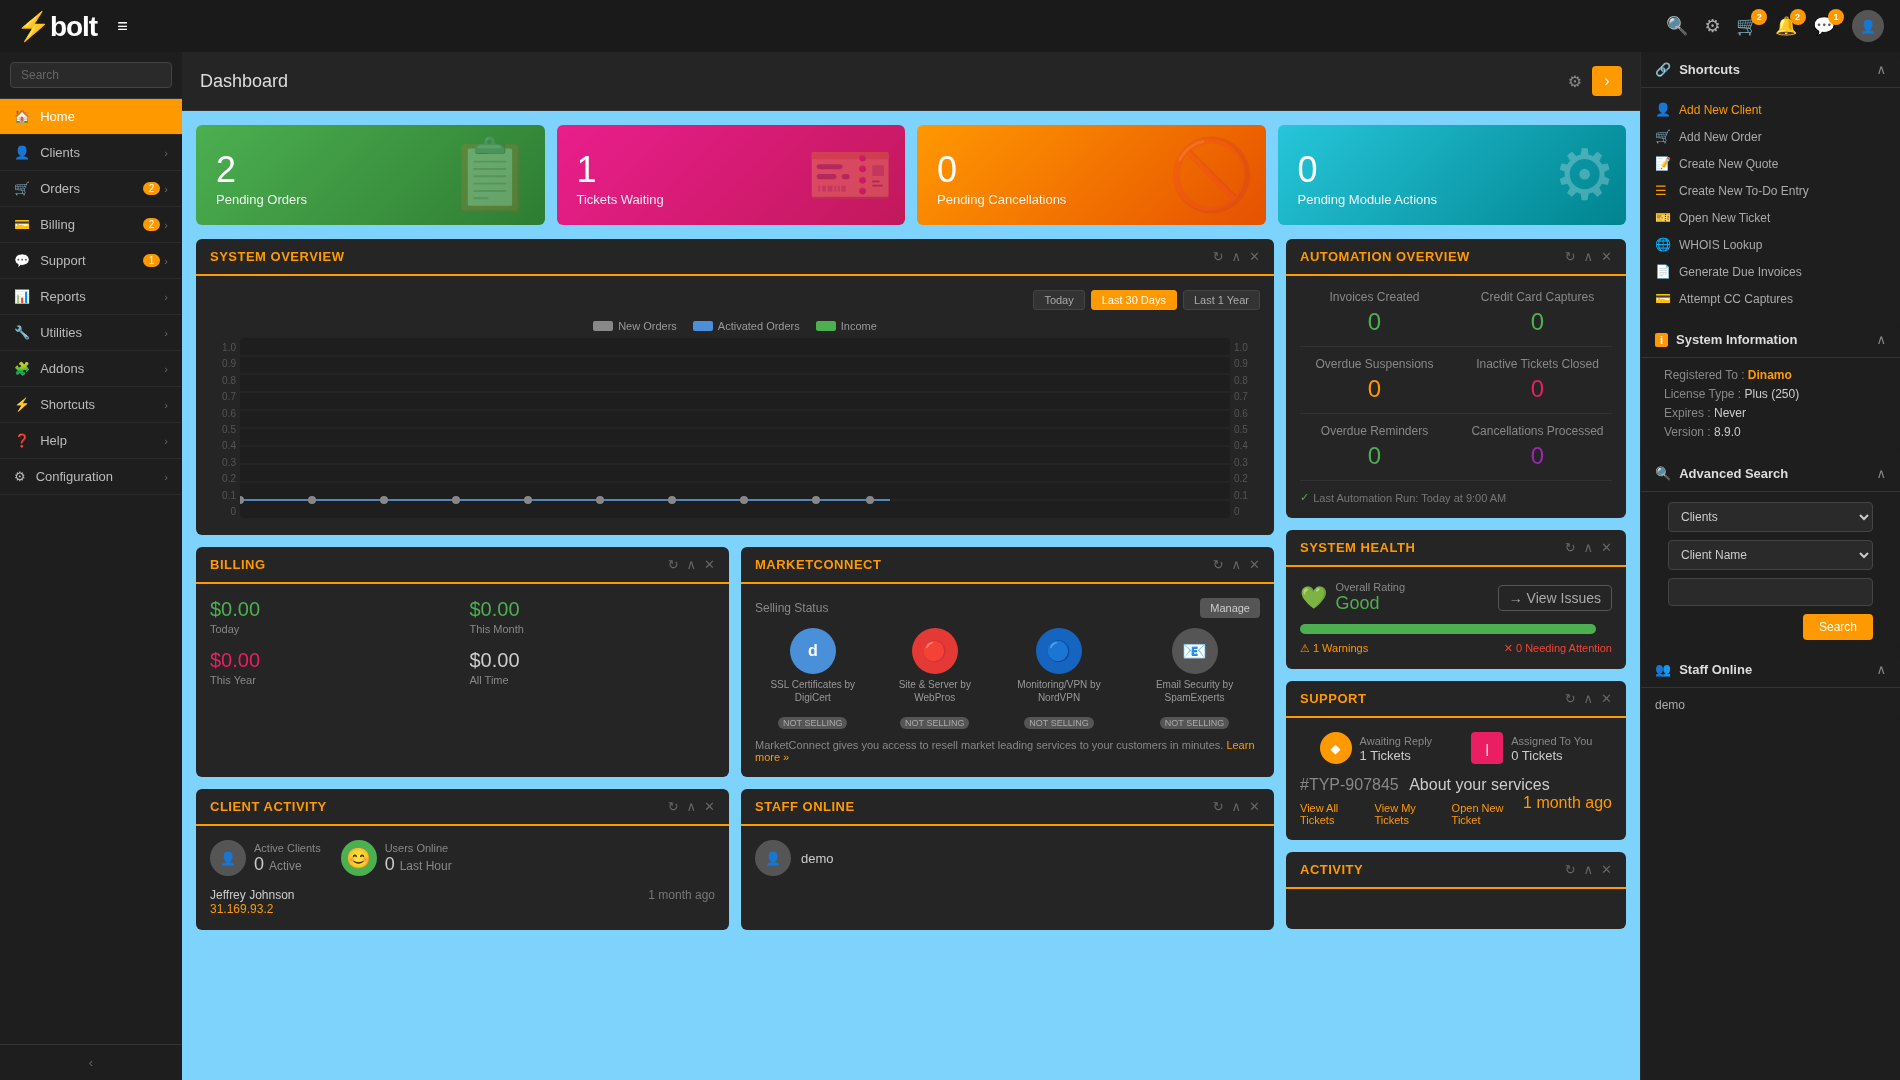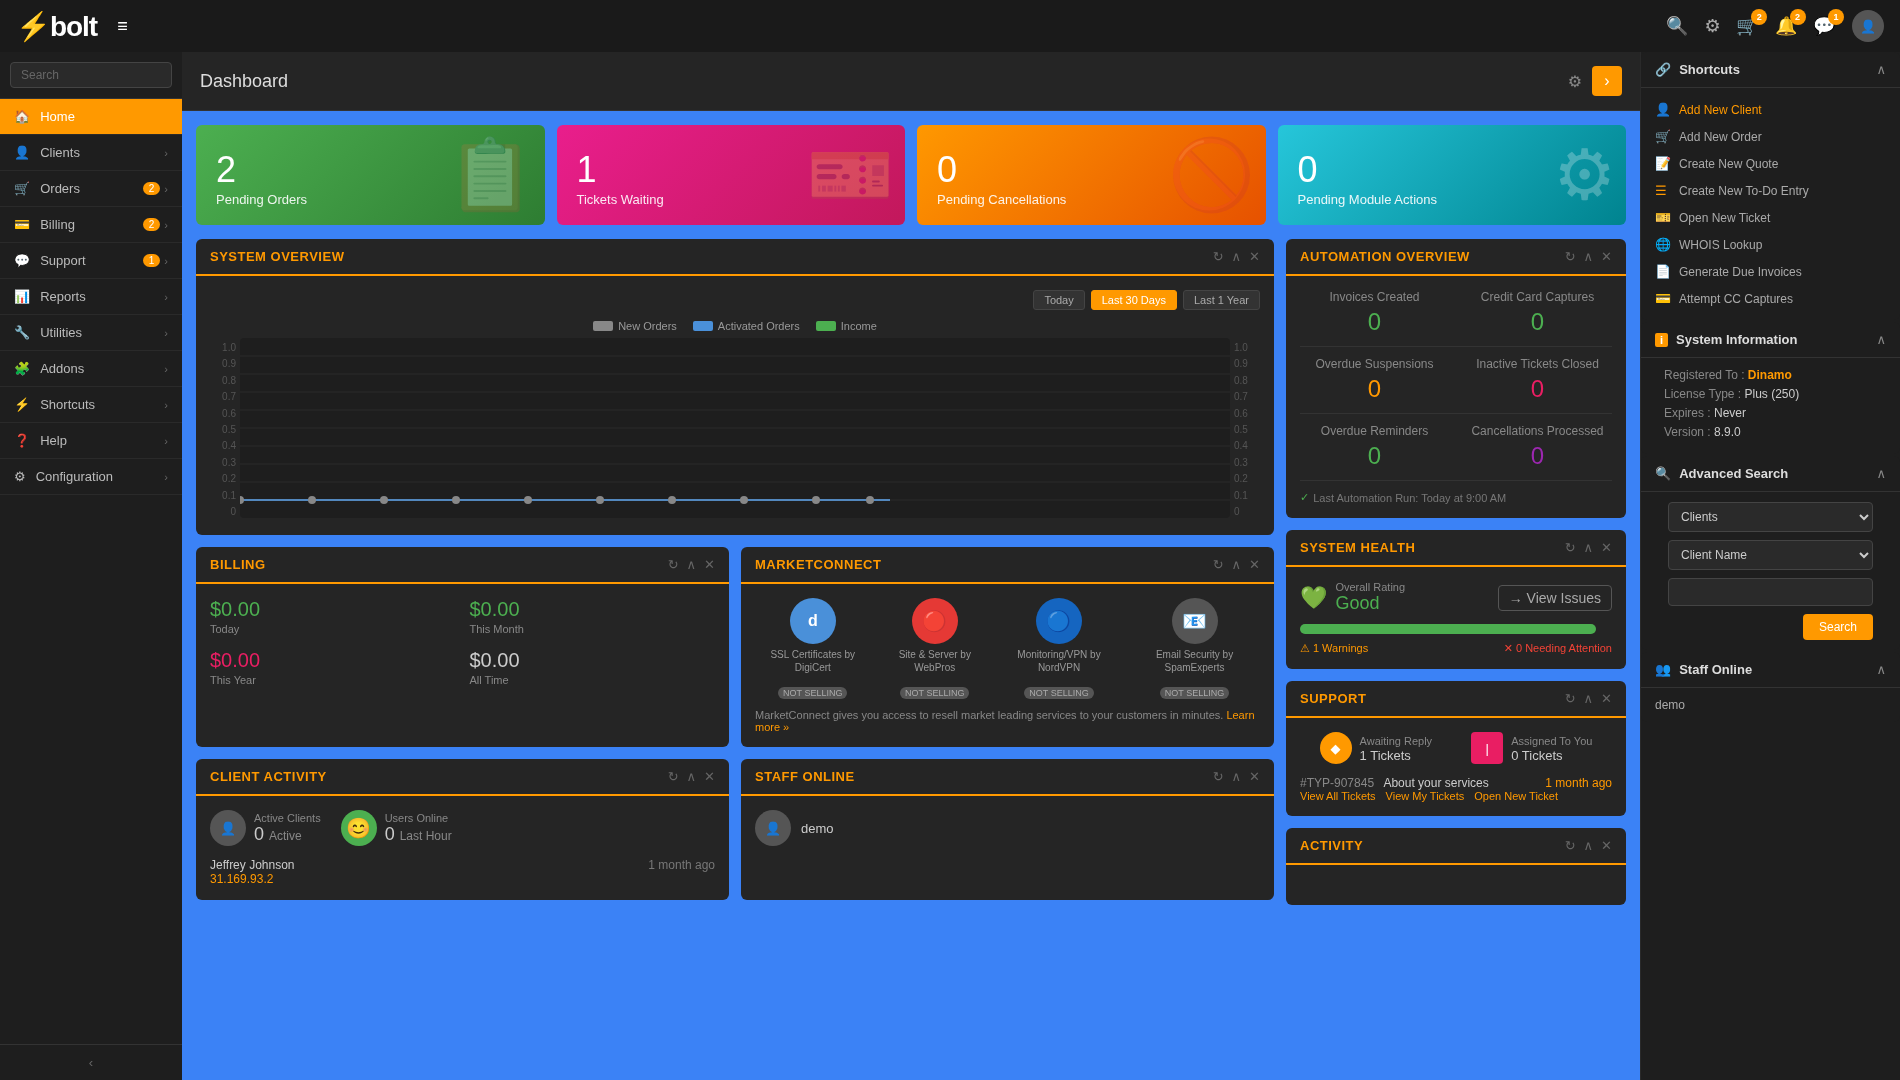--- a/index.html
+++ b/index.html
@@ -82,21 +82,21 @@
       border-top: 1px solid #333;
       cursor: pointer;
       text-align: center;
       color: #666;
     }
 
     
     .main-content {
       flex: 1;
       overflow-y: auto;
-      background: #3b82f6;
+      background: #7dd3fc;
       padding: 0;
     }
 
     
     .dash-header {
       background: #252525;
       padding: 14px 18px;
       display: flex;
       align-items: center;
       justify-content: space-between;
@@ -298,21 +298,21 @@
     }
     .health-bar { height: 10px; background: #4caf50; border-radius: 5px; margin-bottom: 8px; }
     .health-footer { display: flex; justify-content: space-between; font-size: 11px; }
     .health-warning { color: #ff9800; }
     .health-ok { color: #f44336; }
 
     
     .support-row { display: flex; justify-content: space-around; margin-bottom: 12px; }
     .support-item { text-align: center; }
     .support-item .s-label { font-size: 11px; color: #888; }
-    .support-ticket { font-size: 12px; }
+    .support-ticket { font-size: 16px; margin-bottom: 8px; }
     .support-ticket .t-id { color: #888; }
     .support-ticket .t-link { color: #ccc; margin-left: 6px; }
     .support-ticket .t-time { color: #f90; float: right; }
     .support-links { display: flex; gap: 10px; font-size: 11px; }
     .support-links a { color: #f90; cursor: pointer; text-decoration: none; }
 
     
     .market-header { display: flex; justify-content: space-between; align-items: center; margin-bottom: 10px; }
     .market-manage-btn {
       background: #555;
@@ -639,20 +639,24 @@
           <div class="panel">
             <div class="panel-header">
               <span class="panel-title">MarketConnect</span>
               <div class="panel-actions">
                 <span>↻</span>
                 <span>∧</span>
                 <span>✕</span>
               </div>
             </div>
             <div class="panel-body">
+              <div class="market-header">
+                <span style="font-size:12px;color:#888;">Selling Status</span>
+                <button class="market-manage-btn">Manage</button>
+              </div>
               <div class="market-products">
                 <div class="market-product">
                   <div class="mp-icon" style="background:#4a90d9; color:#fff; font-weight:bold; font-size:16px;">d</div>
                   <div class="mp-name">SSL Certificates by DigiCert</div>
                   <span class="mp-badge">NOT SELLING</span>
                 </div>
                 <div class="market-product">
                   <div class="mp-icon" style="background:#e53935;">🔴</div>
                   <div class="mp-name">Site &amp; Server by WebPros</div>
                   <span class="mp-badge">NOT SELLING</span>

